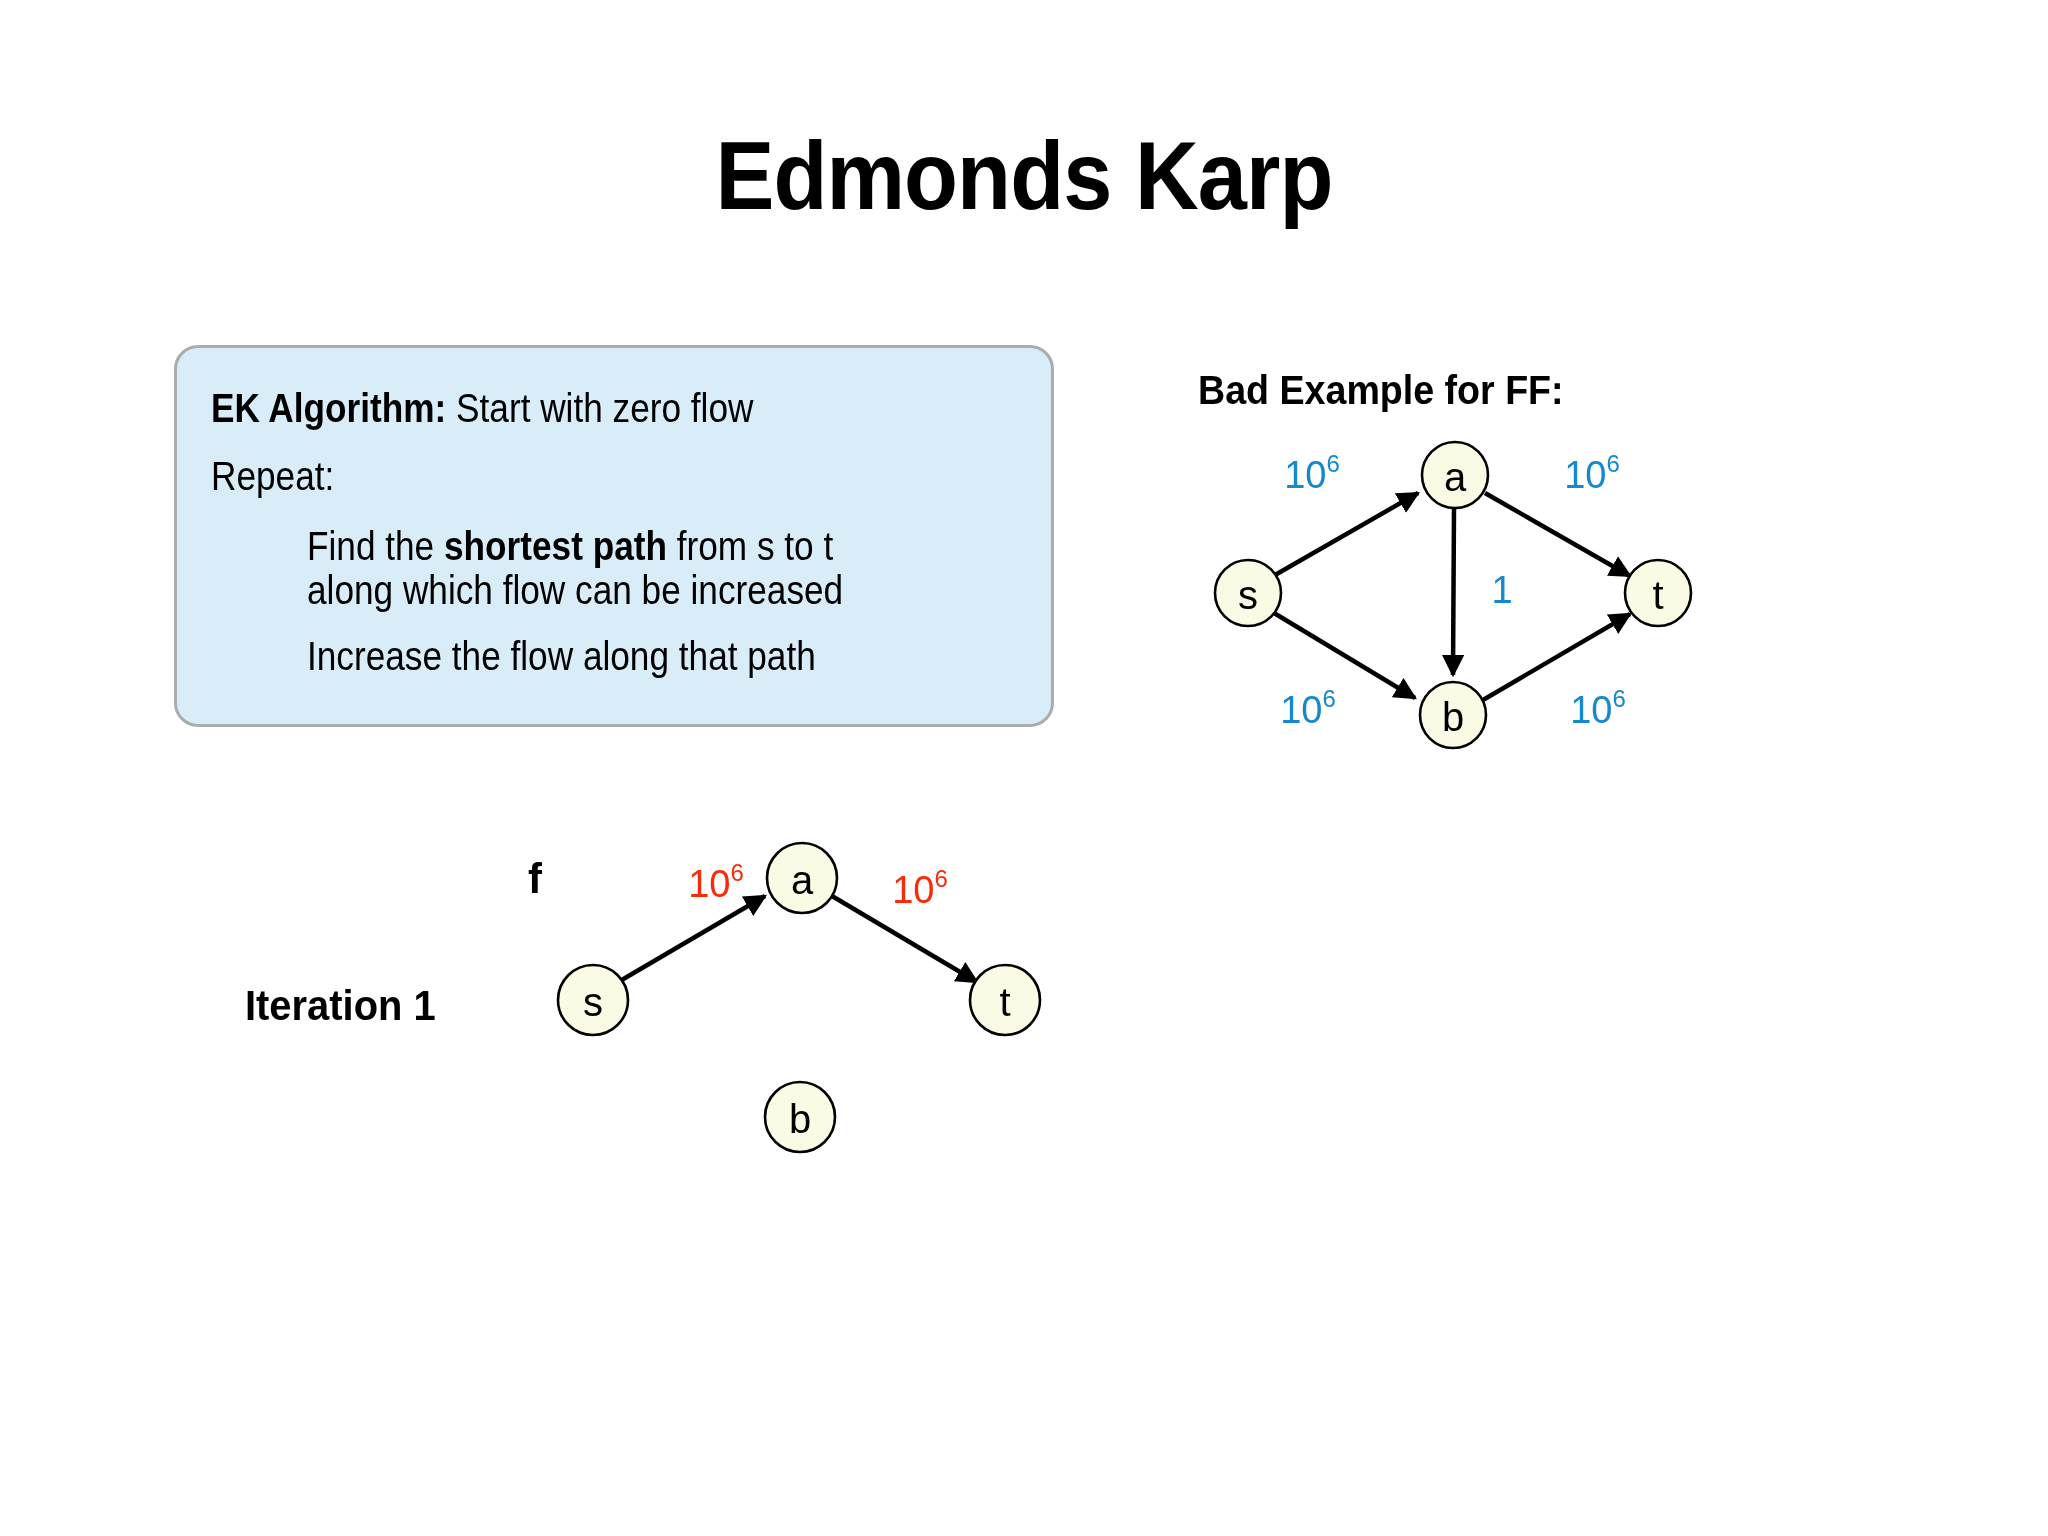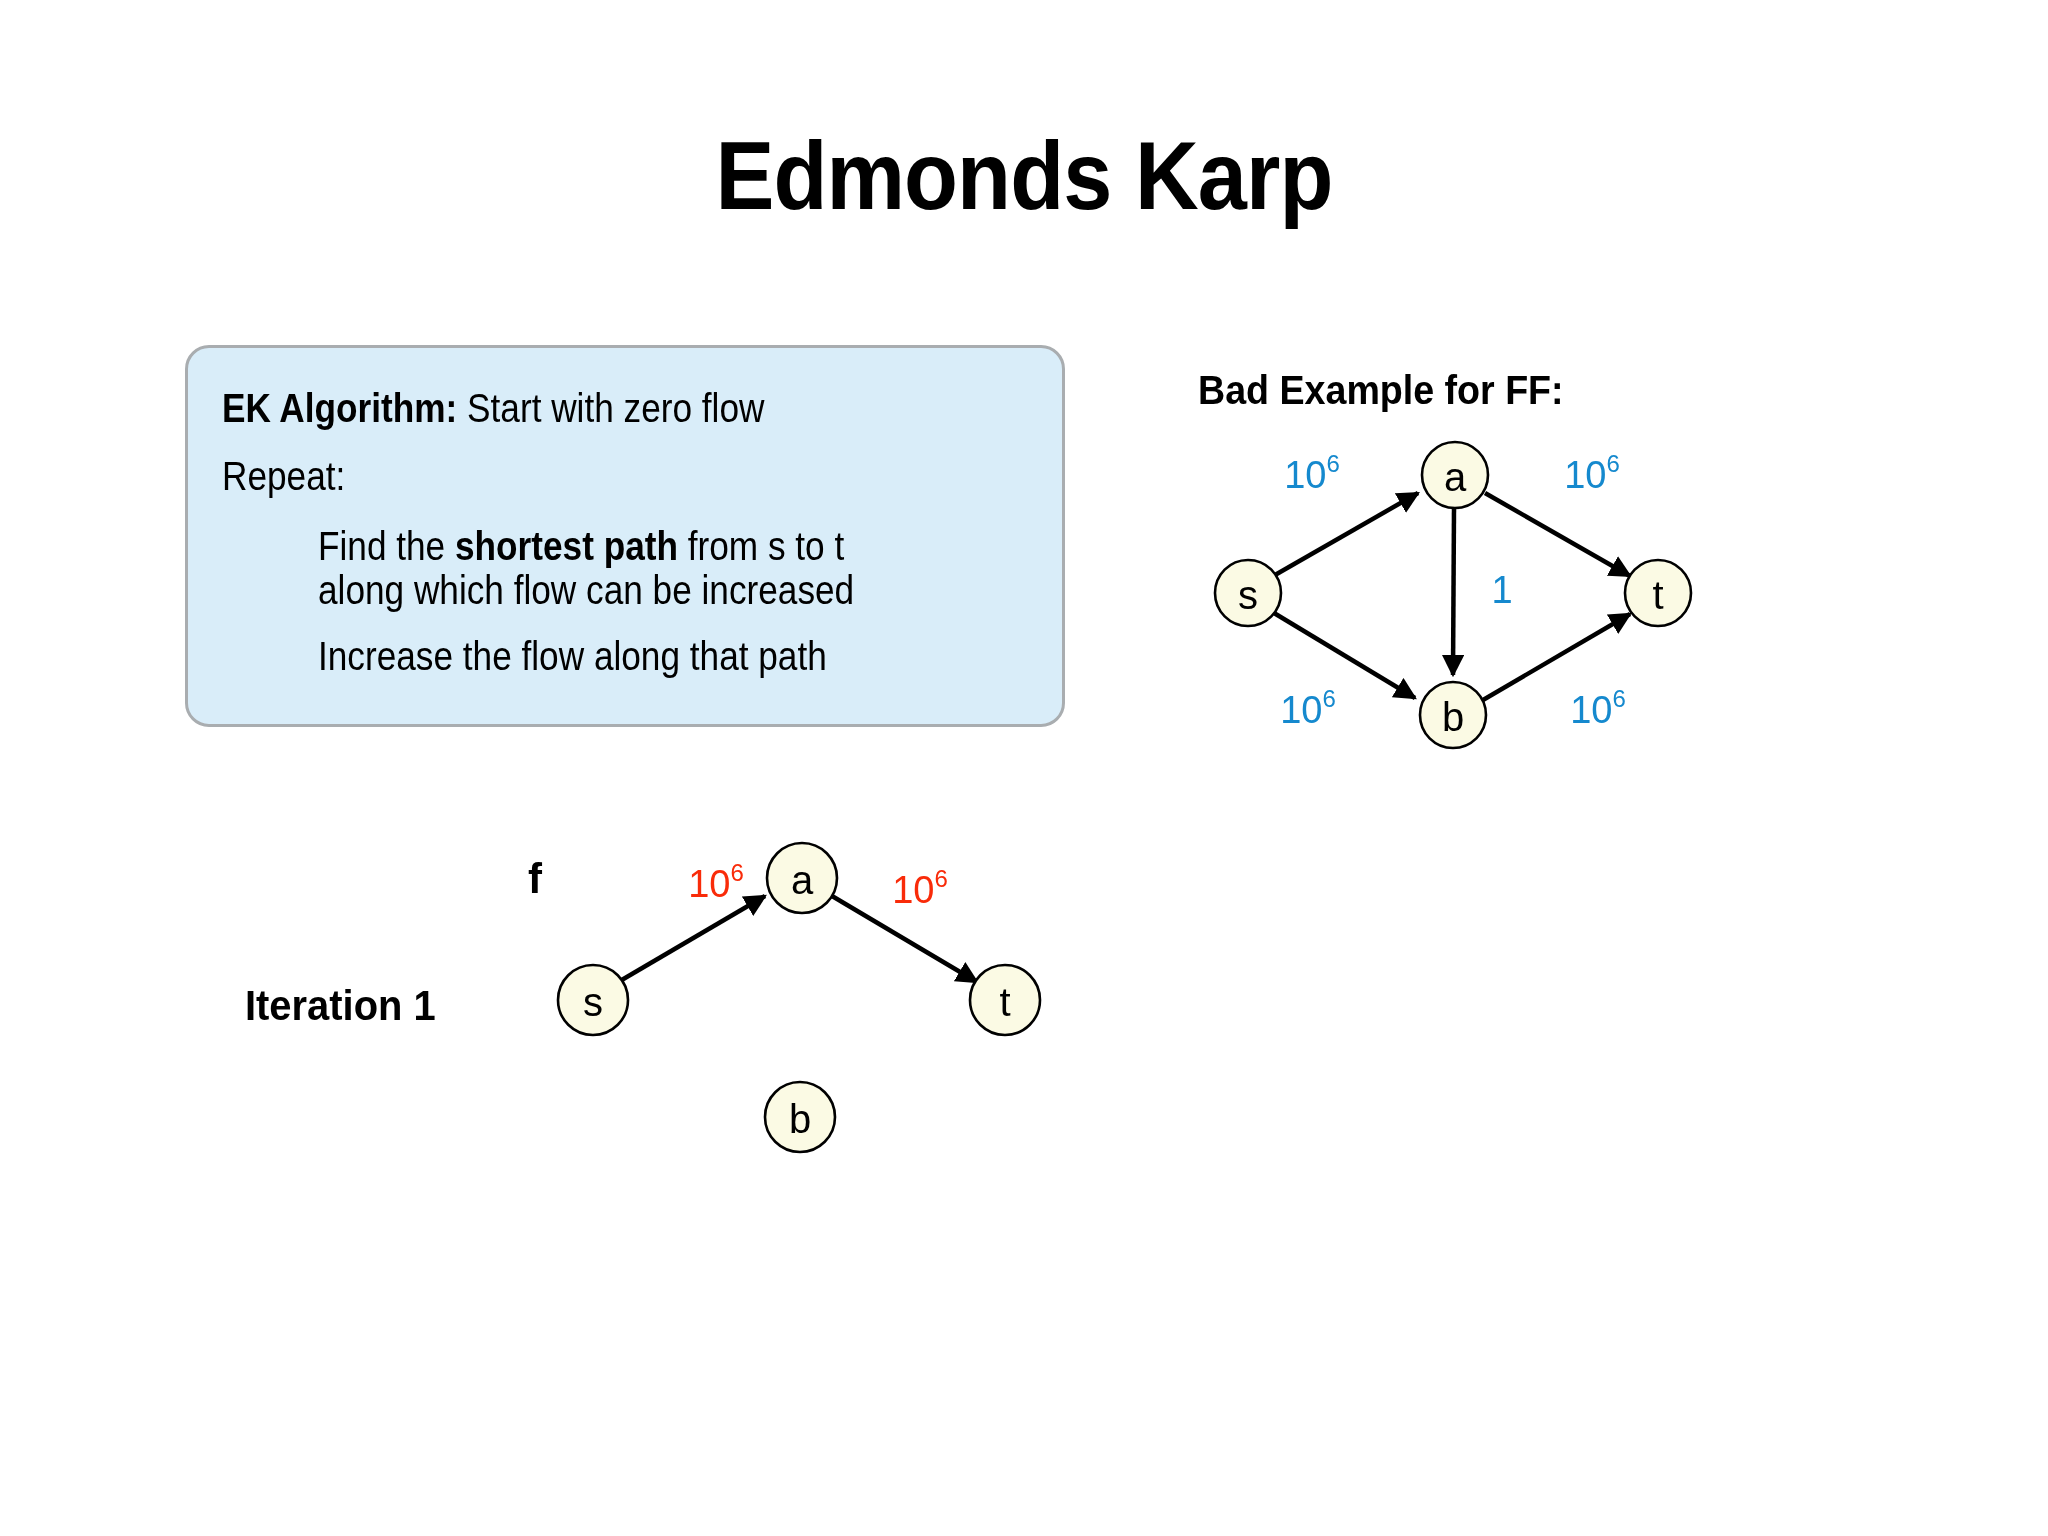--- a/index.html
+++ b/index.html
@@ -31,21 +31,21 @@
     letter-spacing: -1px;
     color: #000000;
     transform: scaleX(0.92);
     transform-origin: center top;
     white-space: nowrap;
   }
 
   
   #algo-box {
     position: absolute;
-    left: 185px;
+    left: 174px;
     top: 345px;
     width: 880px;
     height: 382px;
     box-sizing: border-box;
     background: #d9edf9;
     border: 3px solid #a9adb0;
     border-radius: 24px;
     padding: 40px 34px 0 34px;
   }
   .algo-line {

